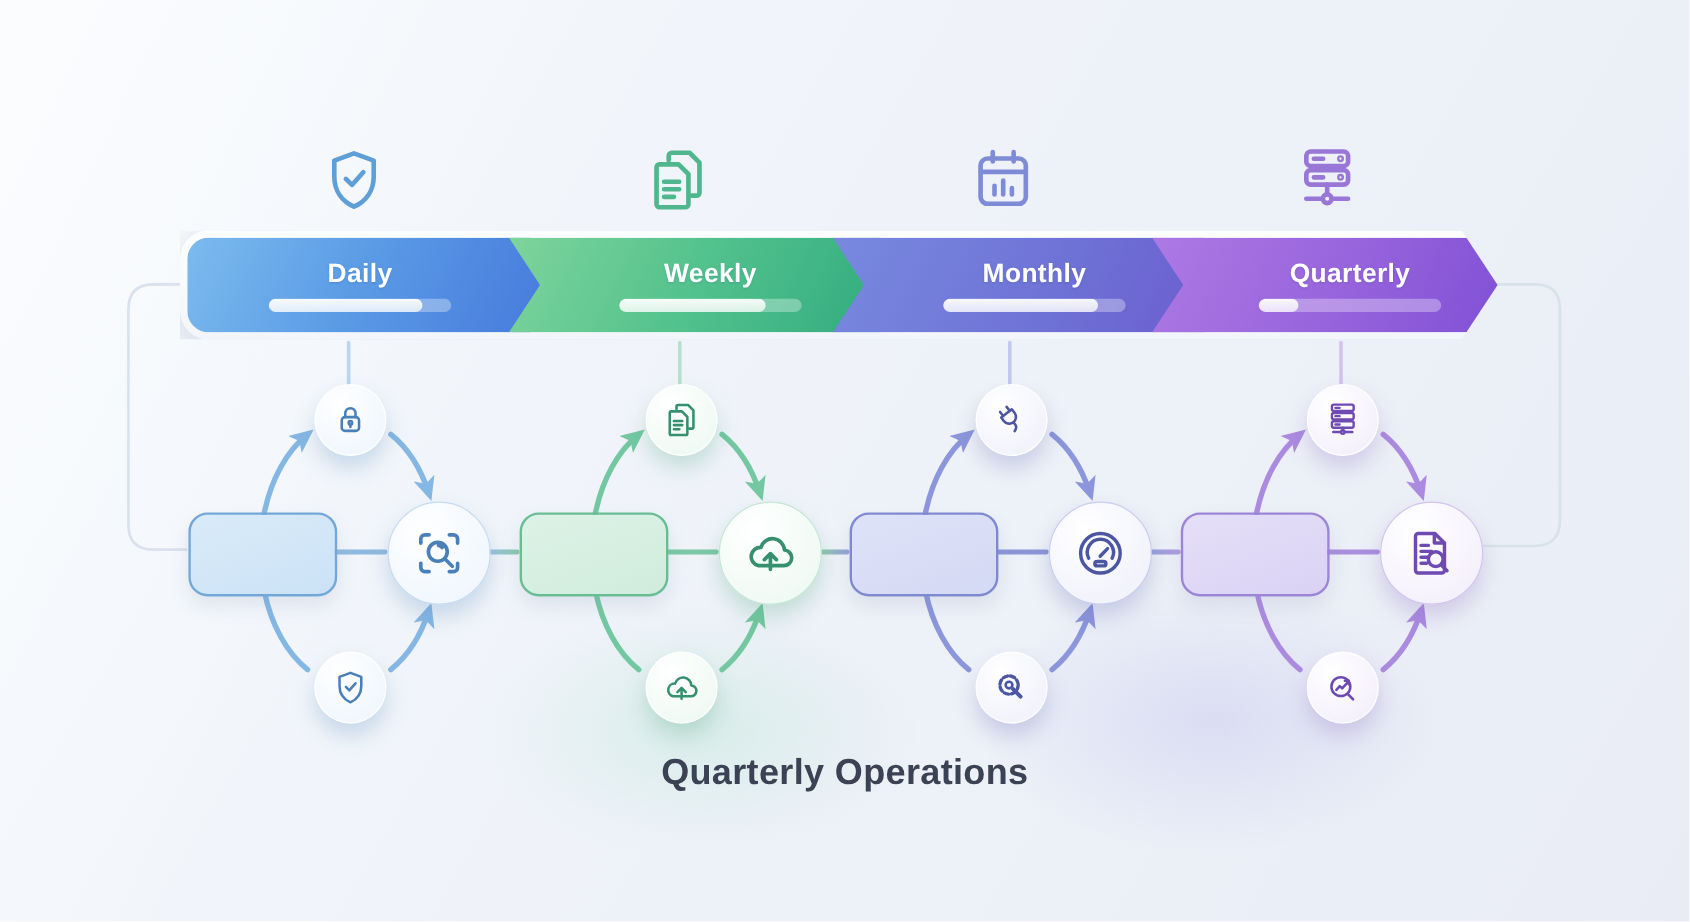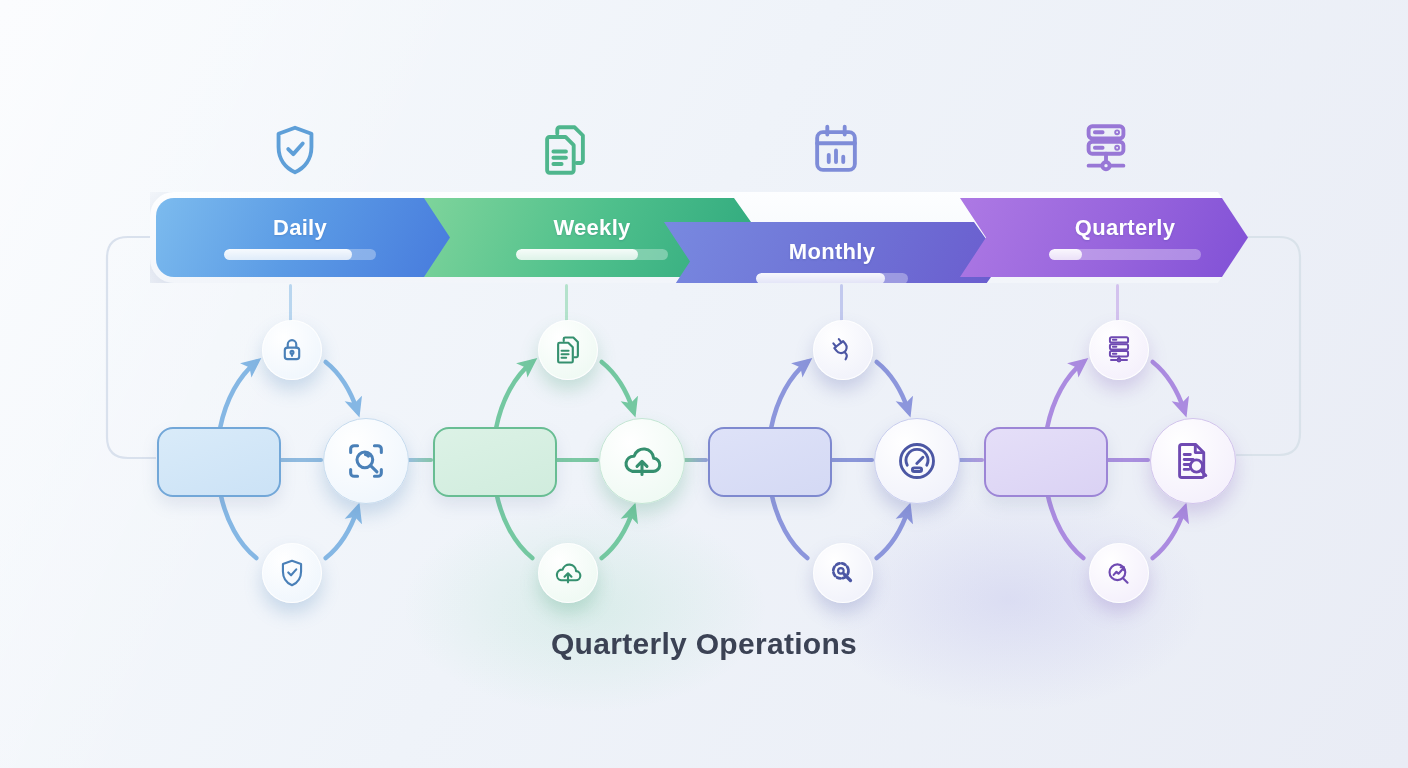--- a/index.html
+++ b/index.html
@@ -32,21 +32,21 @@
   .seg-label{font-size:22px;font-weight:bold;letter-spacing:.3px;text-shadow:0 1px 2px rgba(30,60,120,.18);}
   .seg-progress{margin-top:8px;width:152px;height:11px;border-radius:6px;background:rgba(255,255,255,.32);overflow:hidden;}
   .seg-fill{height:100%;border-radius:6px;background:linear-gradient(180deg,rgba(255,255,255,.92),rgba(255,255,255,.7));}
   .seg-tip{clip-path:polygon(0 0, calc(100% - 28px) 0, 100% 50%, calc(100% - 28px) 100%, 0 100%);
     padding-right:26px;}
   .seg-notch{clip-path:polygon(0 0, calc(100% - 28px) 0, 100% 50%, calc(100% - 28px) 100%, 0 100%, 26px 50%);
     padding-left:24px;padding-right:26px;}
   .seg-d{left:6px;width:288px;border-radius:18px 0 0 18px;
     background:linear-gradient(115deg,#7CBBEE 0%,#5B9BE5 45%,#4577DC 100%);}
   .seg-w{left:274px;width:288px;background:linear-gradient(115deg,#7ED49B 0%,#4FC08C 50%,#2EA87D 100%);}
-  .seg-m{left:514px;width:288px;background:linear-gradient(115deg,#7889E0 0%,#6F74D6 50%,#6A5BCE 100%);margin-top:24px;}
+  .seg-m{left:544px;width:288px;background:linear-gradient(115deg,#7889E0 0%,#6F74D6 50%,#6A5BCE 100%);}
   .seg-q{left:810px;width:282px;background:linear-gradient(115deg,#AD79E4 0%,#9663DC 50%,#7A4BD4 100%);}
 
   
   .loop-svg{position:absolute;left:0;top:0;}
   .vconn{position:absolute;width:3px;top:284px;height:37px;border-radius:2px;}
   .hconn{position:absolute;height:3.5px;top:458px;border-radius:2px;}
 
   
   .q-d{--arc:#85B7E4;--stroke:#4A80B8;--circ:#F1F7FD;--csh:rgba(90,140,190,.28);
        --bf1:#D9EBF9;--bf2:#CBE2F6;--bb:#72A7D8;--conn:#8FBADF;--ring:#C6DBEE;}

